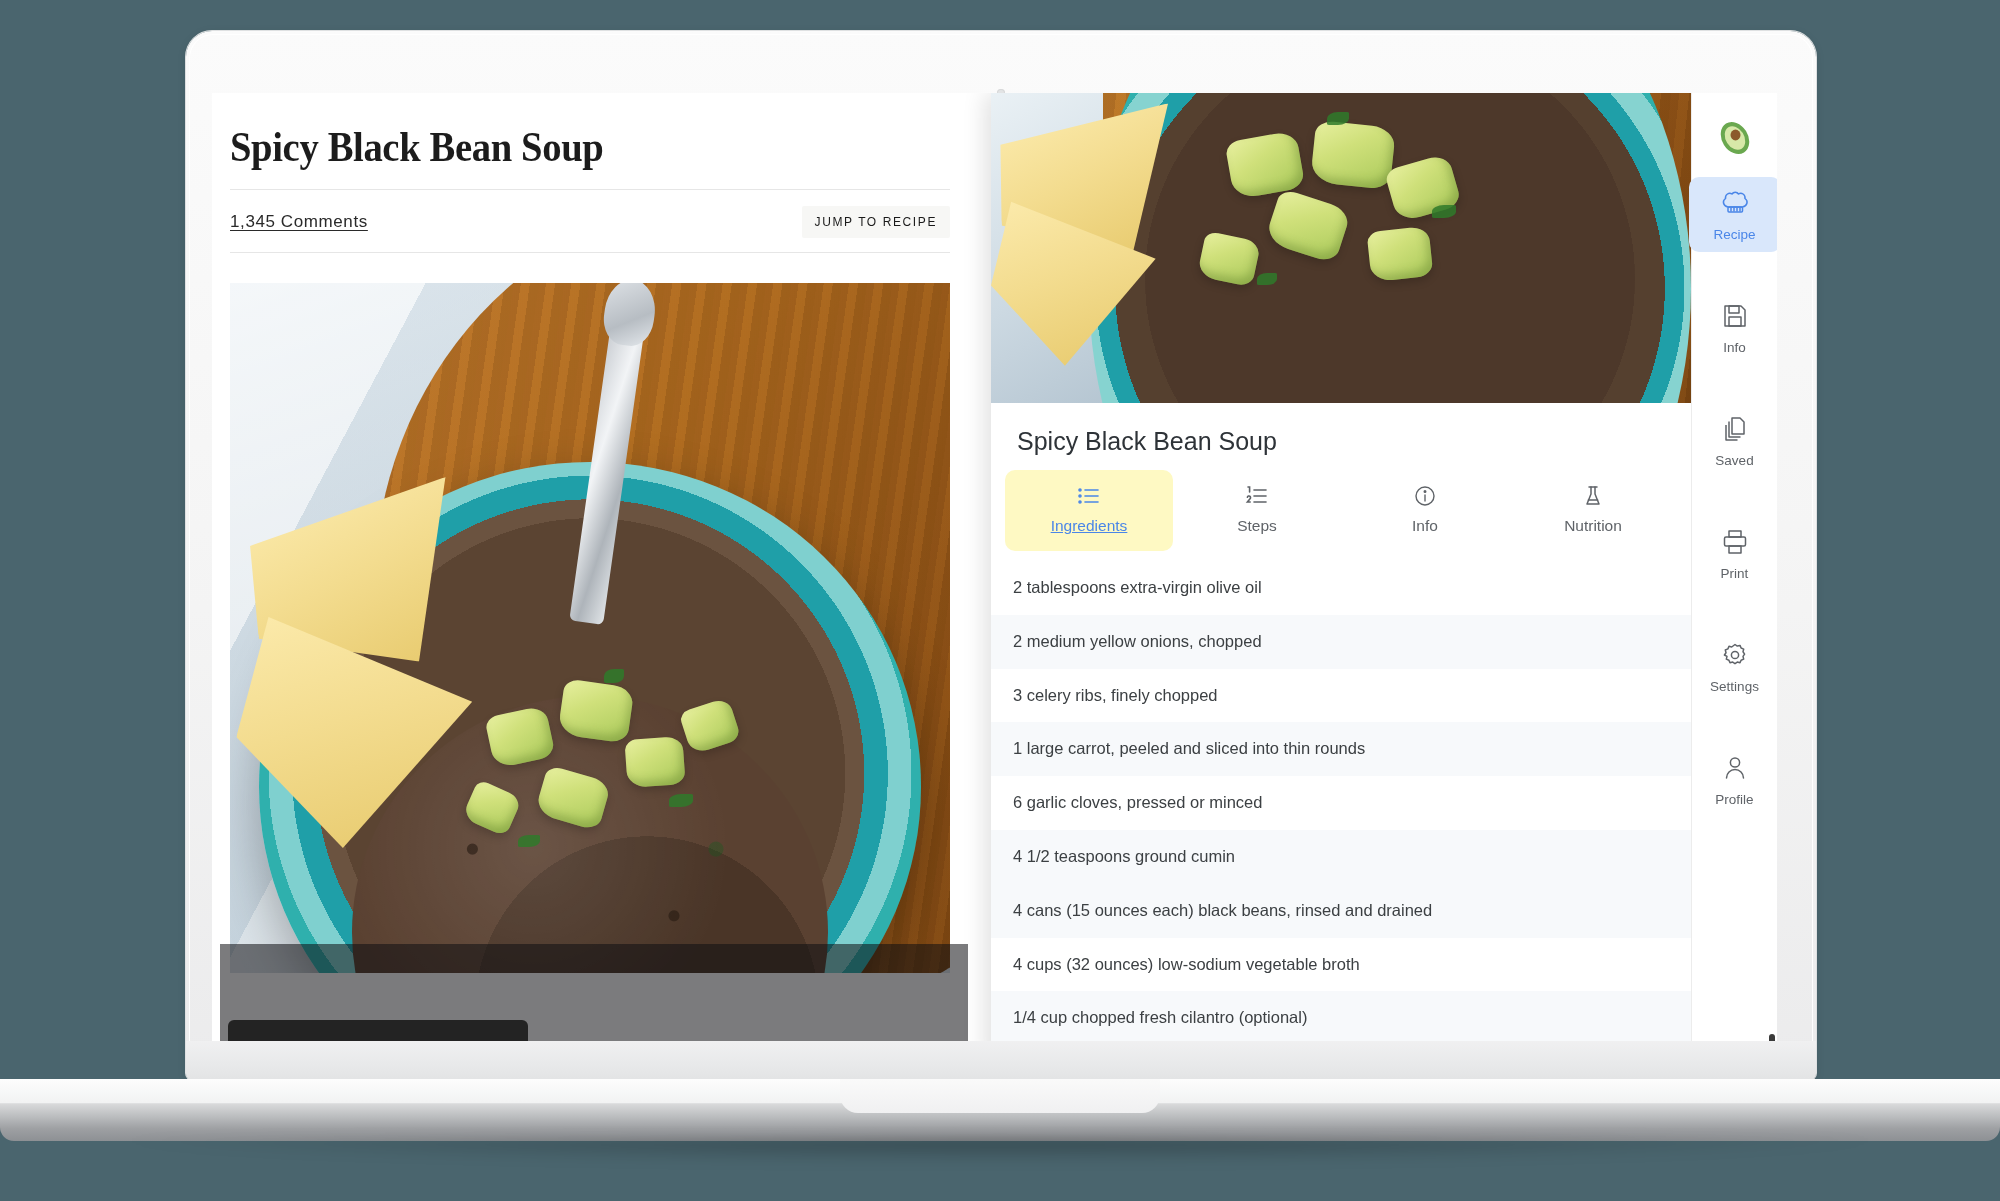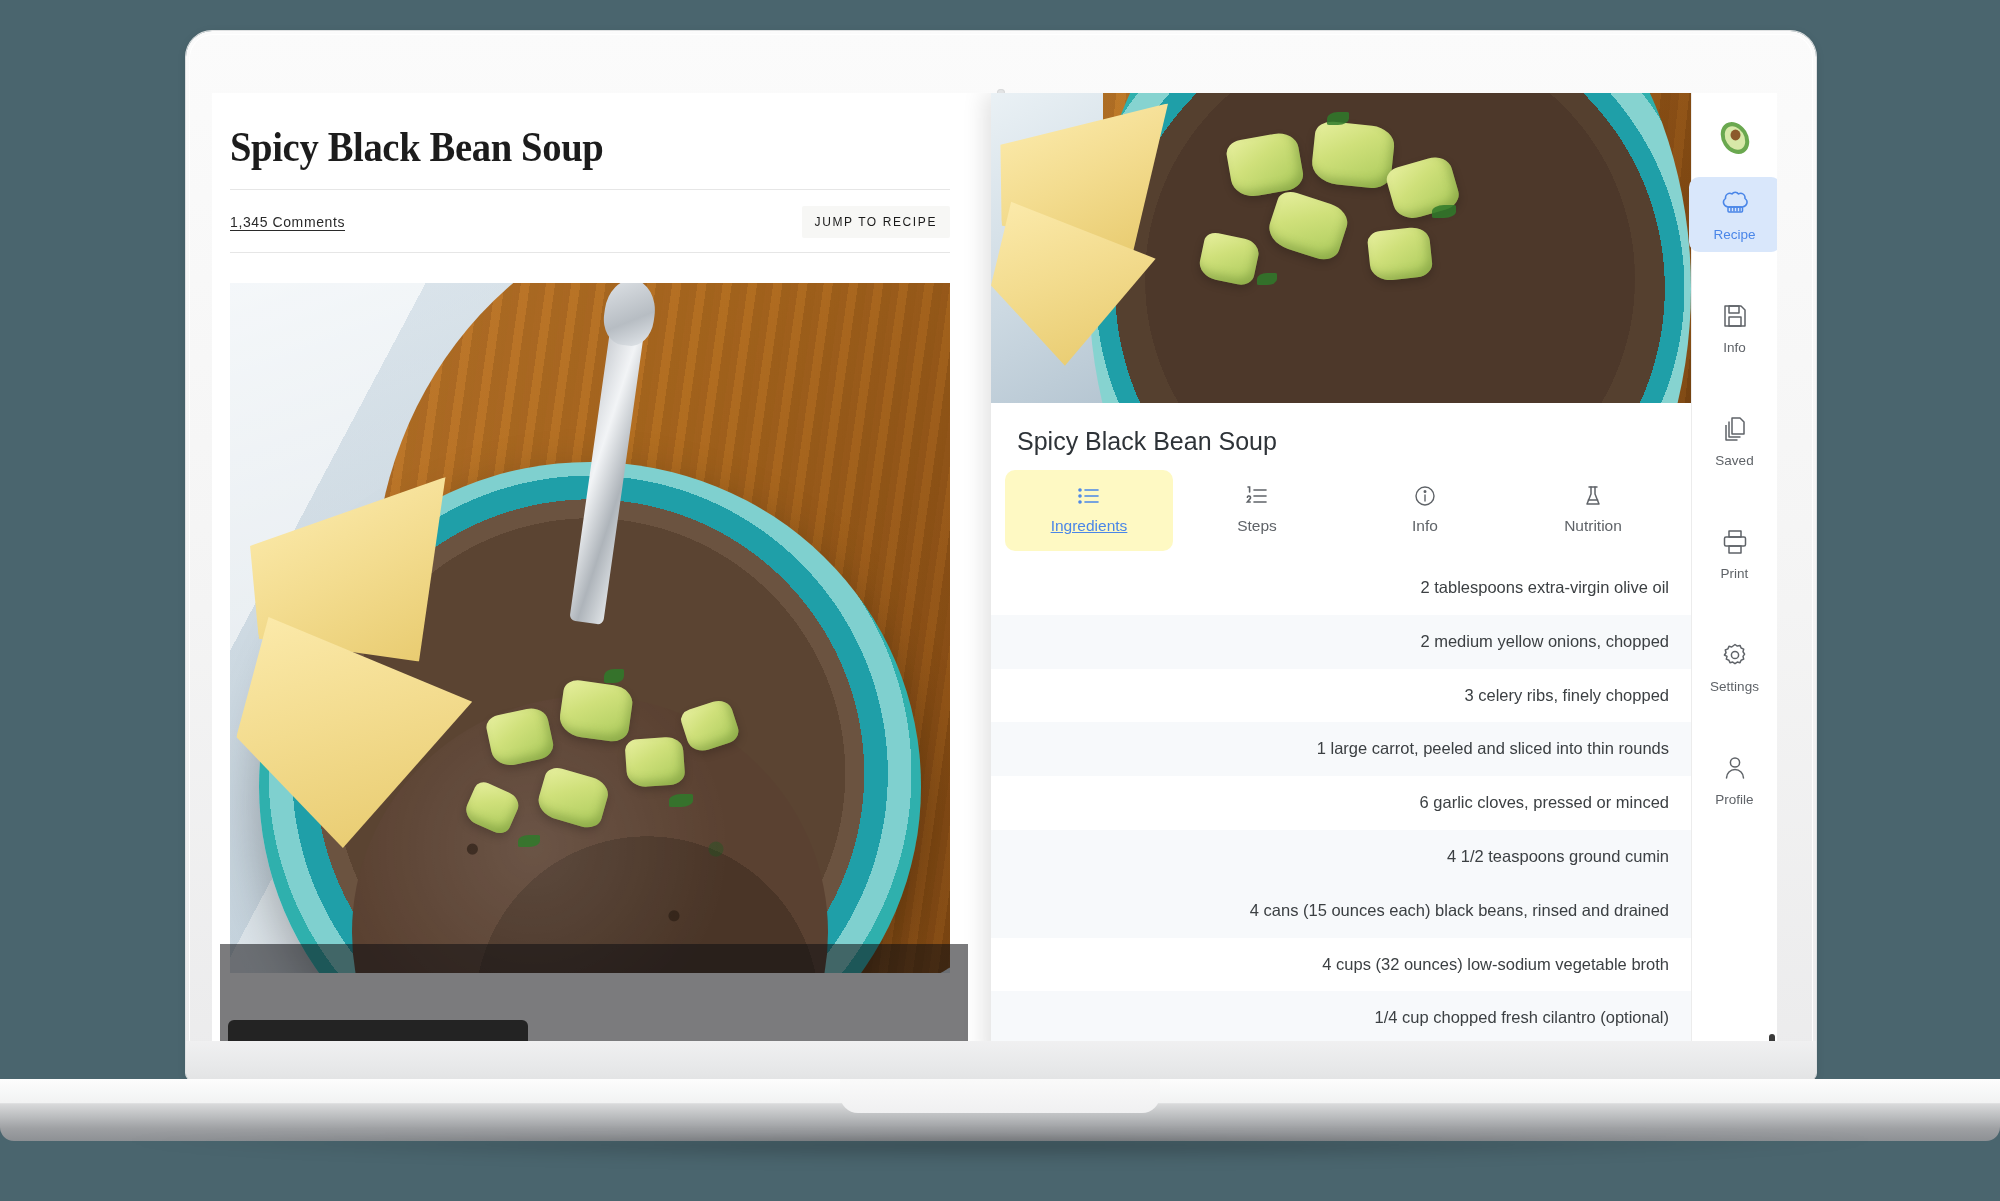--- a/index.html
+++ b/index.html
@@ -72,21 +72,21 @@
     margin-left: 10px;
     transform: scaleX(0.92); transform-origin: left center;
   }
   .title-rule { margin: 18px 10px 0 10px; border-top: 1px solid #e6e6e6; }
   .meta-row {
     display: flex; align-items: center; justify-content: space-between;
     margin: 0 10px; padding: 16px 0 14px 0;
     border-bottom: 1px solid #e6e6e6;
   }
   .comments-link {
-    font-size: 14px; color: #2a2a2a; letter-spacing: .6px;
+    font-size: 17px; color: #2a2a2a; letter-spacing: .6px;
     text-decoration: underline; text-underline-offset: 3px;
     font-family: "Liberation Sans", sans-serif;
   }
   .jump-btn {
     font-size: 12px; letter-spacing: 1.6px; color: #1a1a1a;
     background: #f7f7f5; padding: 9px 13px; border: none; border-radius: 2px;
     font-family: "Liberation Sans", sans-serif; cursor: pointer;
   }
   .hero-photo {
     position: relative; margin: 30px 10px 0 10px; height: 690px; overflow: hidden;
@@ -205,21 +205,21 @@
   }
   .tabs { display: flex; padding: 14px 14px 4px 14px; gap: 0; }
   .tab {
     flex: 1; text-align: center; padding: 14px 4px 16px 4px;
     border-radius: 10px; cursor: pointer;
     color: #5f6368; font-size: 15.5px;
   }
   .tab.active { background: #fef9c3; color: #4a86e8; text-decoration: underline; }
   .tab .tab-ico { display: block; height: 26px; margin-bottom: 7px; }
   .tab svg { display: inline-block; }
-  .ing-list { flex: 1; overflow: hidden; padding: 6px 0 0 0; text-align: right; }
+  .ing-list { flex: 1; overflow: hidden; padding: 6px 0 0 0; }
   .ing-item {
     padding: 17px 22px; font-size: 16.5px; color: #3c4043; line-height: 1.2;
   }
   .ing-item.alt { background: #f7f9fb; }
 
   
   .rail {
     position: absolute; right: 0; top: 0; width: 86px; height: 971px;
     background: #fff; border-left: 1px solid #ececec;
     display: flex; flex-direction: column; align-items: center;

